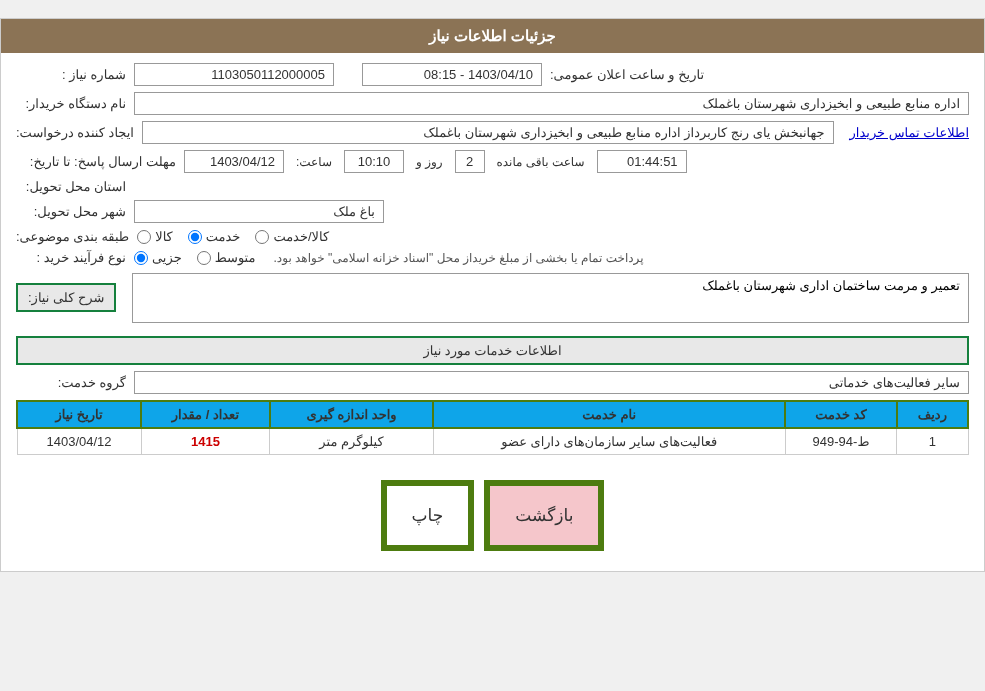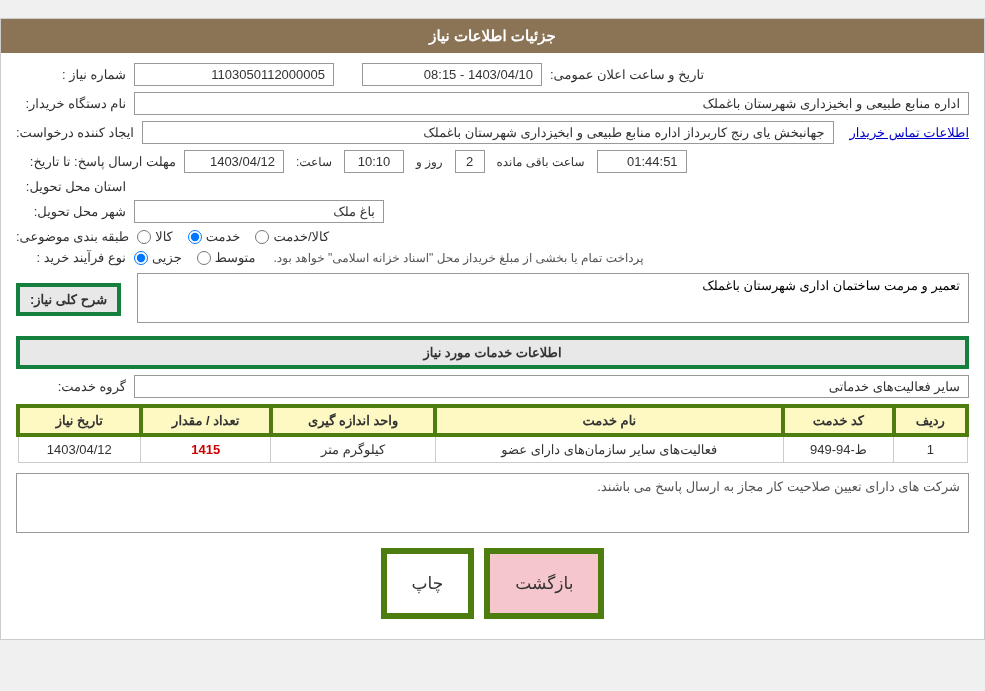--- a/index.html
+++ b/index.html
@@ -66,45 +66,45 @@
       display: flex;
       align-items: center;
       gap: 4px;
     }
     .radio-input {
       width: 14px;
       height: 14px;
     }
     .section-header {
       background: #e8e8e8;
-      border: 4px solid #15803d;
+      border: 2px solid #15803d;
       padding: 5px 10px;
-      font-weight: bold;
+      font-weight: normal;
       color: #333;
       margin: 10px 0 6px 0;
     }
     .textarea-box {
       border: 1px solid #999;
       width: 100%;
       min-height: 50px;
       padding: 4px 8px;
       text-align: right;
       background: #fff;
       resize: none;
       font-family: Tahoma, Arial, sans-serif;
       font-size: 13px;
     }
     .service-table {
       width: 100%;
       border-collapse: collapse;
       margin-top: 6px;
     }
     .service-table th {
-      background: #fef9c3;
-      border: 4px solid #4d7c0f;
+      background: #0ea5e9;
+      border: 2px solid #4d7c0f;
       padding: 5px 8px;
       text-align: center;
       font-weight: bold;
       color: #333;
     }
     .service-table td {
       border: 1px solid #ccc;
       padding: 5px 8px;
       text-align: center;
     }
@@ -261,25 +261,20 @@
         <td>ط-94-949</td>
         <td>فعالیت‌های سایر سازمان‌های دارای عضو</td>
         <td>کیلوگرم متر</td>
         <td class="red-text">1415</td>
         <td>1403/04/12</td>
       </tr>
         </tbody>
     </table>
 
     <div class="info-row" style="align-items: flex-start; margin-top: 10px;">
-      <div style="flex:1;">
-        <div class="buyer-desc">
-          شرکت های دارای تعیین صلاحیت  کار مجاز به ارسال پاسخ می باشند.
-        </div>
-      </div>
     </div>
 
     <div class="button-row">
       <button class="btn btn-back">بازگشت</button>
       <button class="btn btn-print">چاپ</button>
     </div>
   </div>
 </div>
 
 </body></html>

